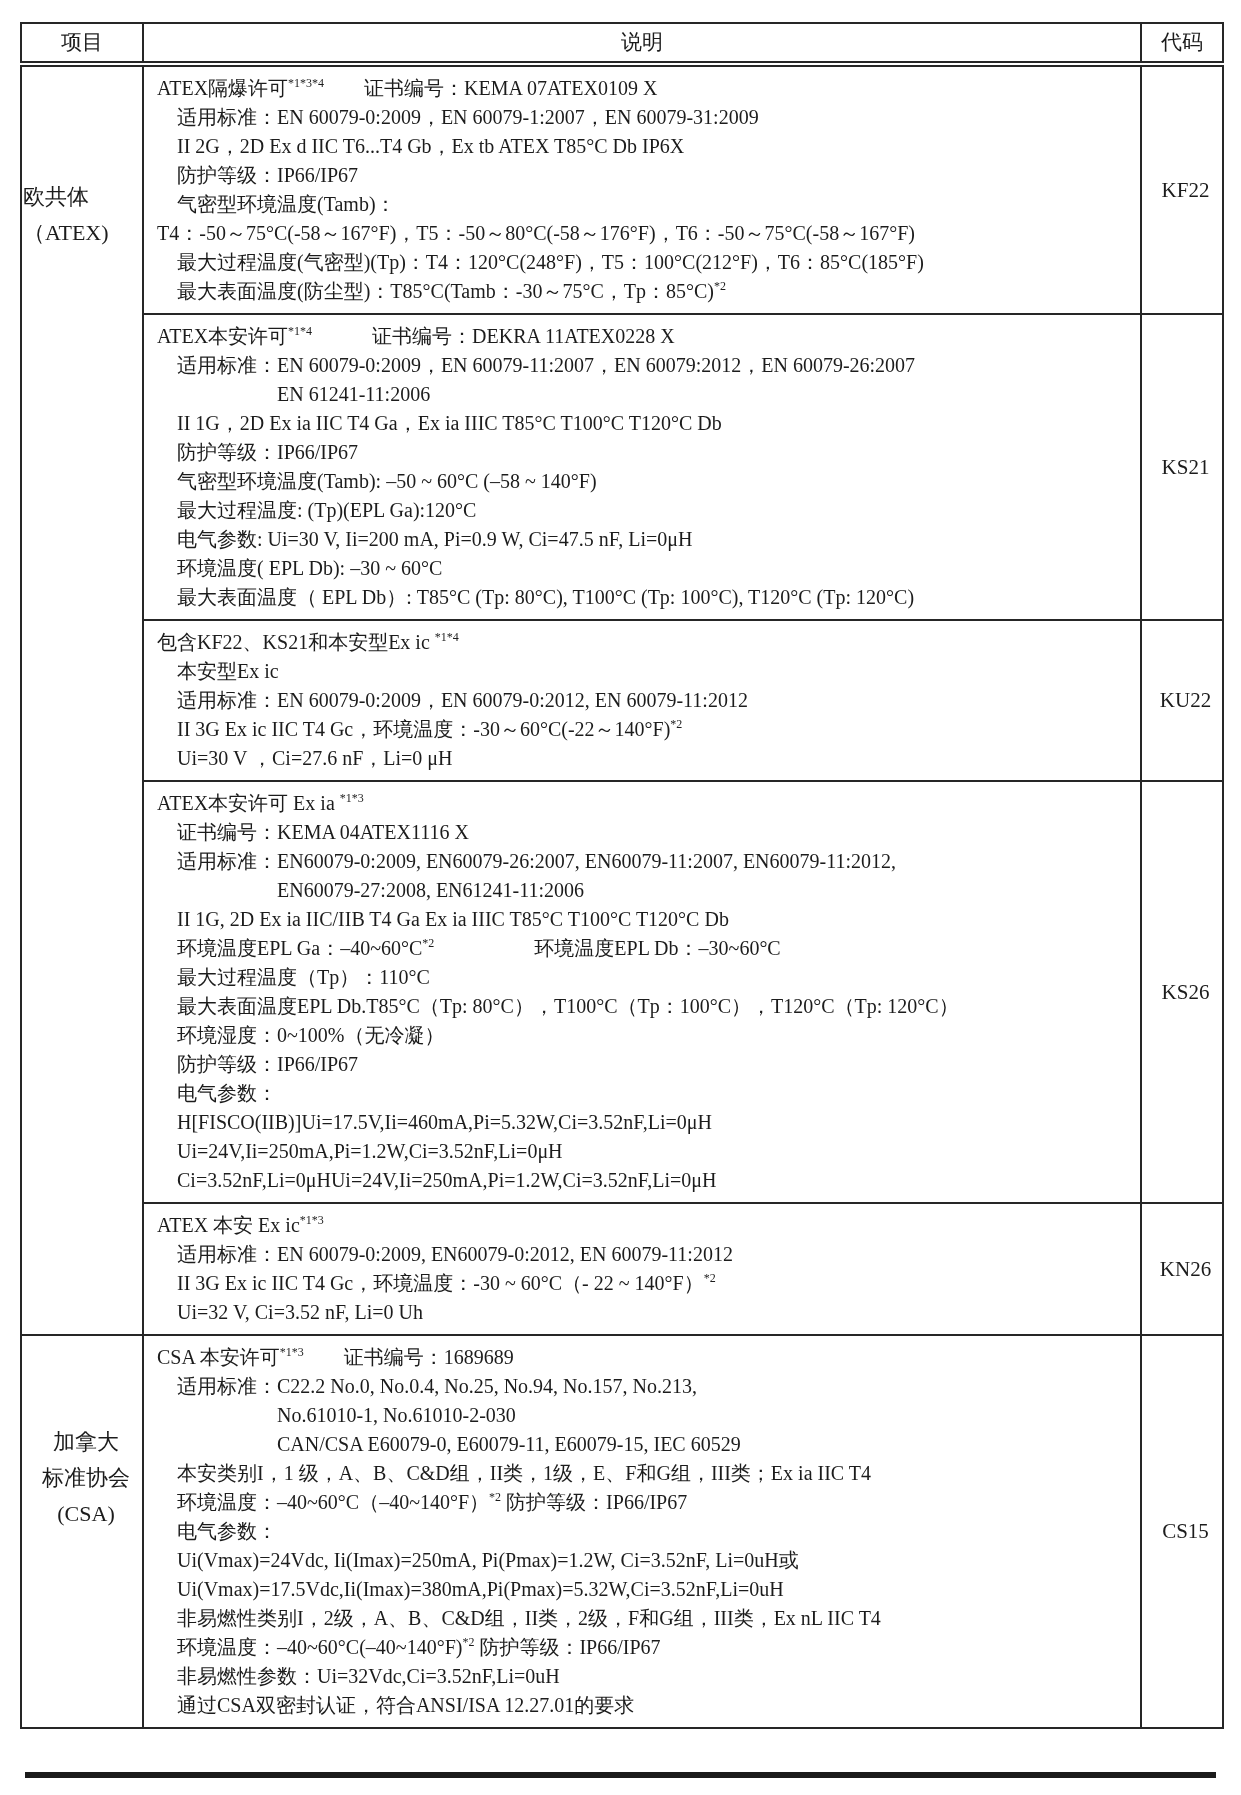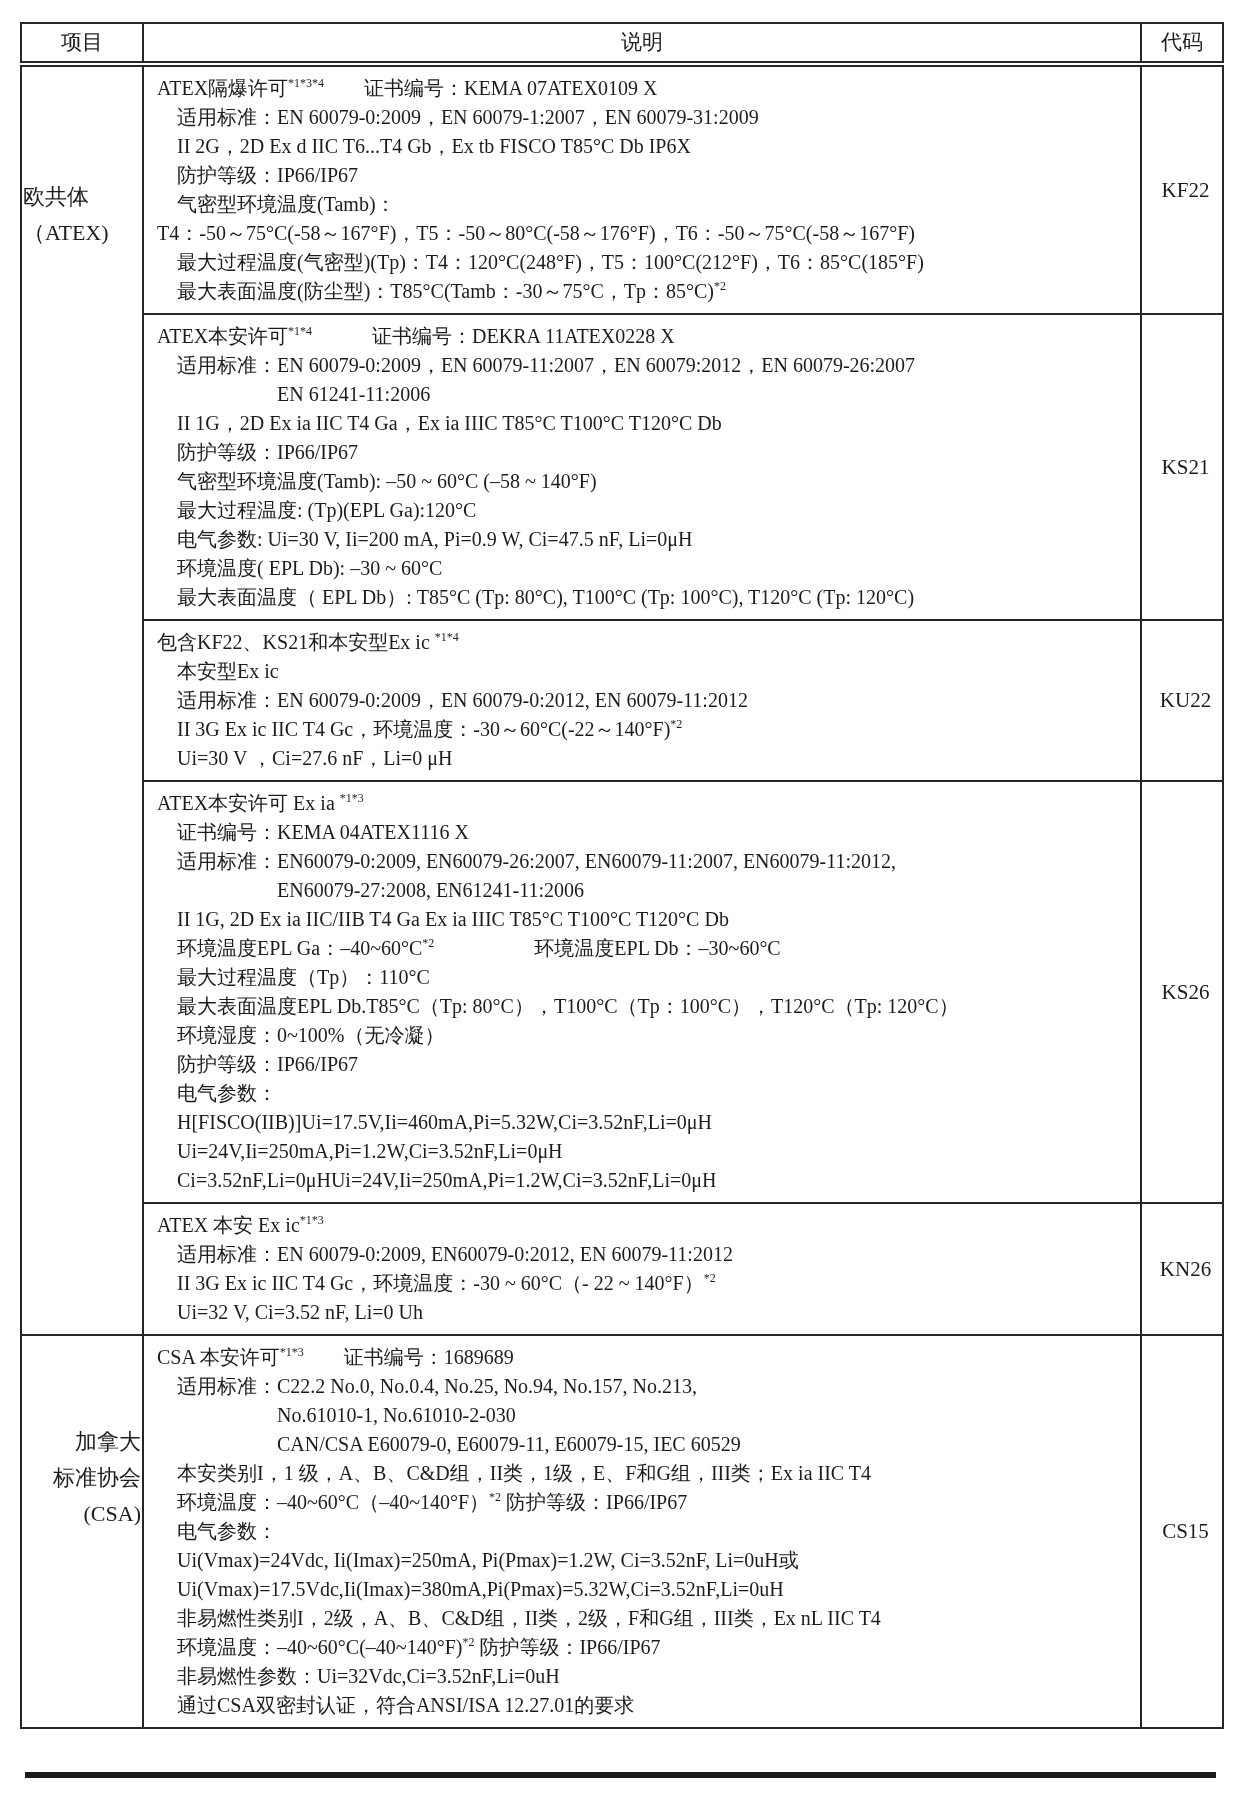--- a/index.html
+++ b/index.html
@@ -33,21 +33,21 @@
     text-align: center;
     padding: 4px 0 5px 0;
     border-bottom: 6px double #262626 !important;
   }
   td.item-cell {
     vertical-align: top;
     font-size: 22px;
     line-height: 36px;
   }
   td.item-cell.g0 { text-align: left; padding-top: 112px; }
-  td.item-cell.g1 { text-align: right; padding-left: 9px; padding-top: 88px; }
+  td.item-cell.g1 { text-align: center; padding-left: 9px; padding-top: 88px; }
   td.desc-cell {
     vertical-align: top;
     padding: 7px 6px 7px 13px;
   }
   .line {
     font-size: 20px;
     line-height: 29px;
     white-space: pre-wrap;
   }
   .line sup, .item-cell sup {
@@ -90,21 +90,21 @@
     </thead>
     <tbody>
         <tr>
           <td class="item-cell g0" rowspan="5">
             <div>欧共体</div>
             <div>（ATEX)</div>
           </td>
           <td class="desc-cell">
             <div class="line">ATEX隔爆许可<sup>*1*3*4</sup>　　证书编号：KEMA 07ATEX0109 X</div>
             <div class="line">　适用标准：EN 60079-0:2009，EN 60079-1:2007，EN 60079-31:2009</div>
-            <div class="line">　II 2G，2D Ex d IIC T6...T4 Gb，Ex tb FISCO T85°C Db IP6X</div>
+            <div class="line">　II 2G，2D Ex d IIC T6...T4 Gb，Ex tb ATEX T85°C Db IP6X</div>
             <div class="line">　防护等级：IP66/IP67</div>
             <div class="line">　气密型环境温度(Tamb)：</div>
             <div class="line">T4：-50～75°C(-58～167°F)，T5：-50～80°C(-58～176°F)，T6：-50～75°C(-58～167°F)</div>
             <div class="line">　最大过程温度(气密型)(Tp)：T4：120°C(248°F)，T5：100°C(212°F)，T6：85°C(185°F)</div>
             <div class="line">　最大表面温度(防尘型)：T85°C(Tamb：-30～75°C，Tp：85°C)<sup>*2</sup></div>
           </td>
           <td class="code-cell">KF22</td>
         </tr>
         <tr>
           <td class="desc-cell">

